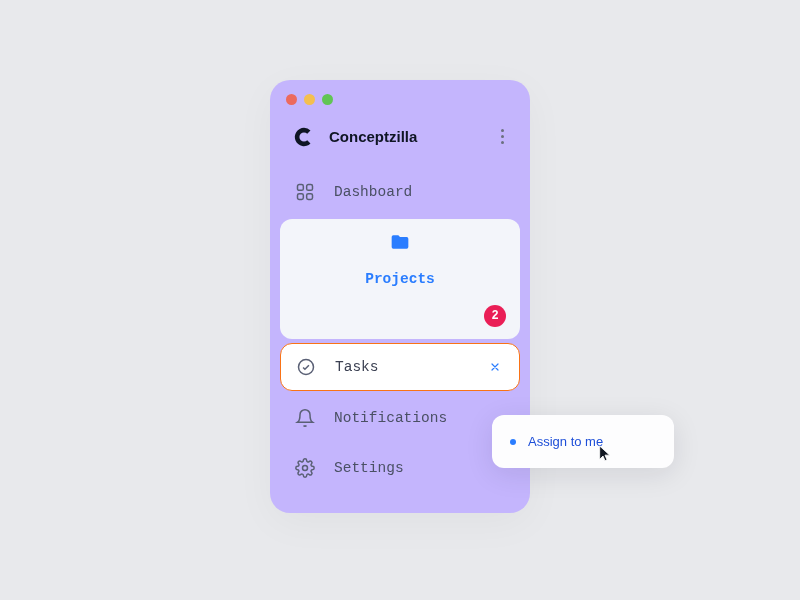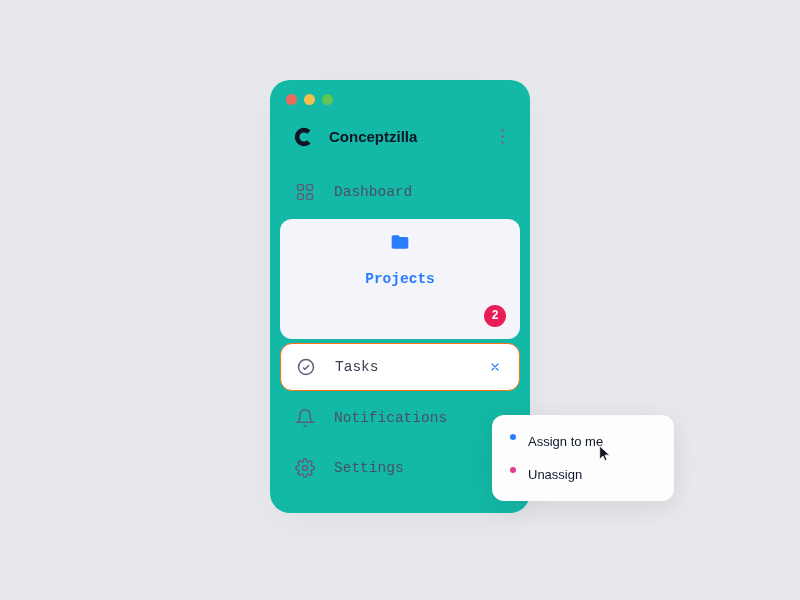--- a/index.html
+++ b/index.html
@@ -9,21 +9,21 @@
       background: #e8e9ec;
       font-family: -apple-system, BlinkMacSystemFont, "Segoe UI", Helvetica, Arial, sans-serif;
       display: flex;
       align-items: center;
       justify-content: center;
       overflow: hidden;
       position: relative;
     }
     .window {
       width: 260px;
-      background: #14b8a6;
+      background: #c4b5fd;
       border-radius: 20px;
       box-shadow: 0 10px 40px rgba(0,0,0,0.04);
       padding: 14px 0 0 0;
       position: relative;
       margin-top: -8px;
     }
     .traffic {
       display: flex;
       gap: 7px;
       padding: 0 16px 14px 16px;
@@ -102,24 +102,25 @@
       right: 126px;
       top: 415px;
       width: 182px;
       background: #fdfdfe;
       border-radius: 12px;
       box-shadow: 0 6px 28px rgba(20,24,40,0.10);
       padding: 10px 6px;
     }
     .menu-item {
       display: flex;
+      align-items: center;
       gap: 12px;
       padding: 9px 12px;
       font-size: 13px;
-      color: #0f172a;
+      color: #1d4ed8;
       border-radius: 8px;
       cursor: pointer;
       position: relative;
     }
     .menu-item .mdot { width:6px;height:6px;border-radius:50%; }
     .menu-item .chev {
       margin-left:auto; color:#7b8093; font-size:14px;
     }
     .cursor {
       position: absolute;
@@ -216,23 +217,19 @@
     </div>
 
   </div>
 </div>
 
 <div class="context-menu">
   <div class="menu-item">
     <span class="mdot" style="background:#2a7dff"></span>
     <span>Assign to me</span>
   </div>
-  <div class="menu-item">
-    <span class="mdot" style="background:#e83a8c"></span>
-    <span>Unassign</span>
-  </div>
 </div>
 
 <span class="cursor">
   <svg width="16" height="20" viewBox="0 0 24 28">
       <path d="M4 2v20l5-5 3 7 3-1.3-3-7h7z" fill="#121722" stroke="#fff" stroke-width="1.2"></path>
     </svg>
 </span>
 
 </body></html>

